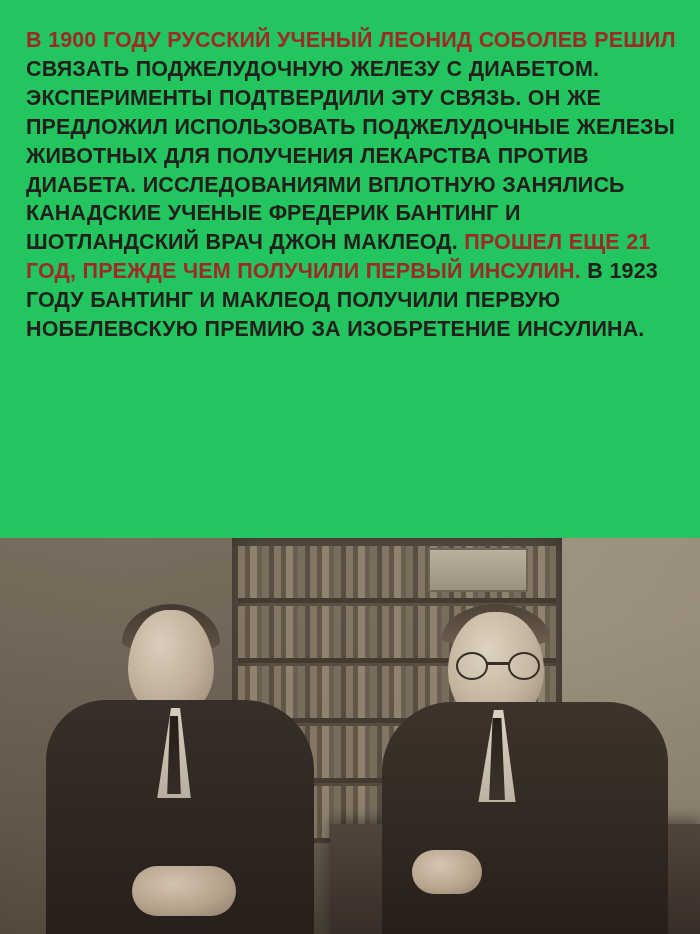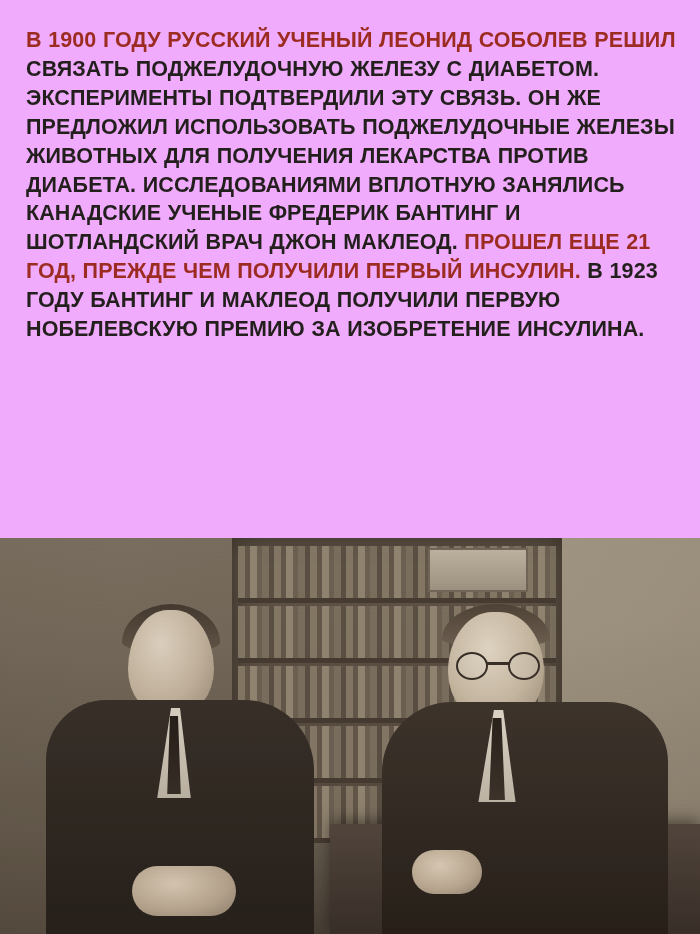--- a/index.html
+++ b/index.html
@@ -17,21 +17,21 @@
     height: 934px;
     overflow: hidden;
     background: #f2efe9;
   }
   
   .text-panel {
     box-sizing: border-box;
     width: 700px;
     height: 538px;
     padding: 26px 22px 10px 26px;
-    background: #f0abfc;
+    background: #22c55e;
   }
   .story {
     margin: 0;
     font-family: "Liberation Sans", sans-serif;
     font-weight: 700;
     font-size: 21.5px;
     line-height: 1.345;
     letter-spacing: 0.1px;
     color: #231f1d;
     text-transform: uppercase;

